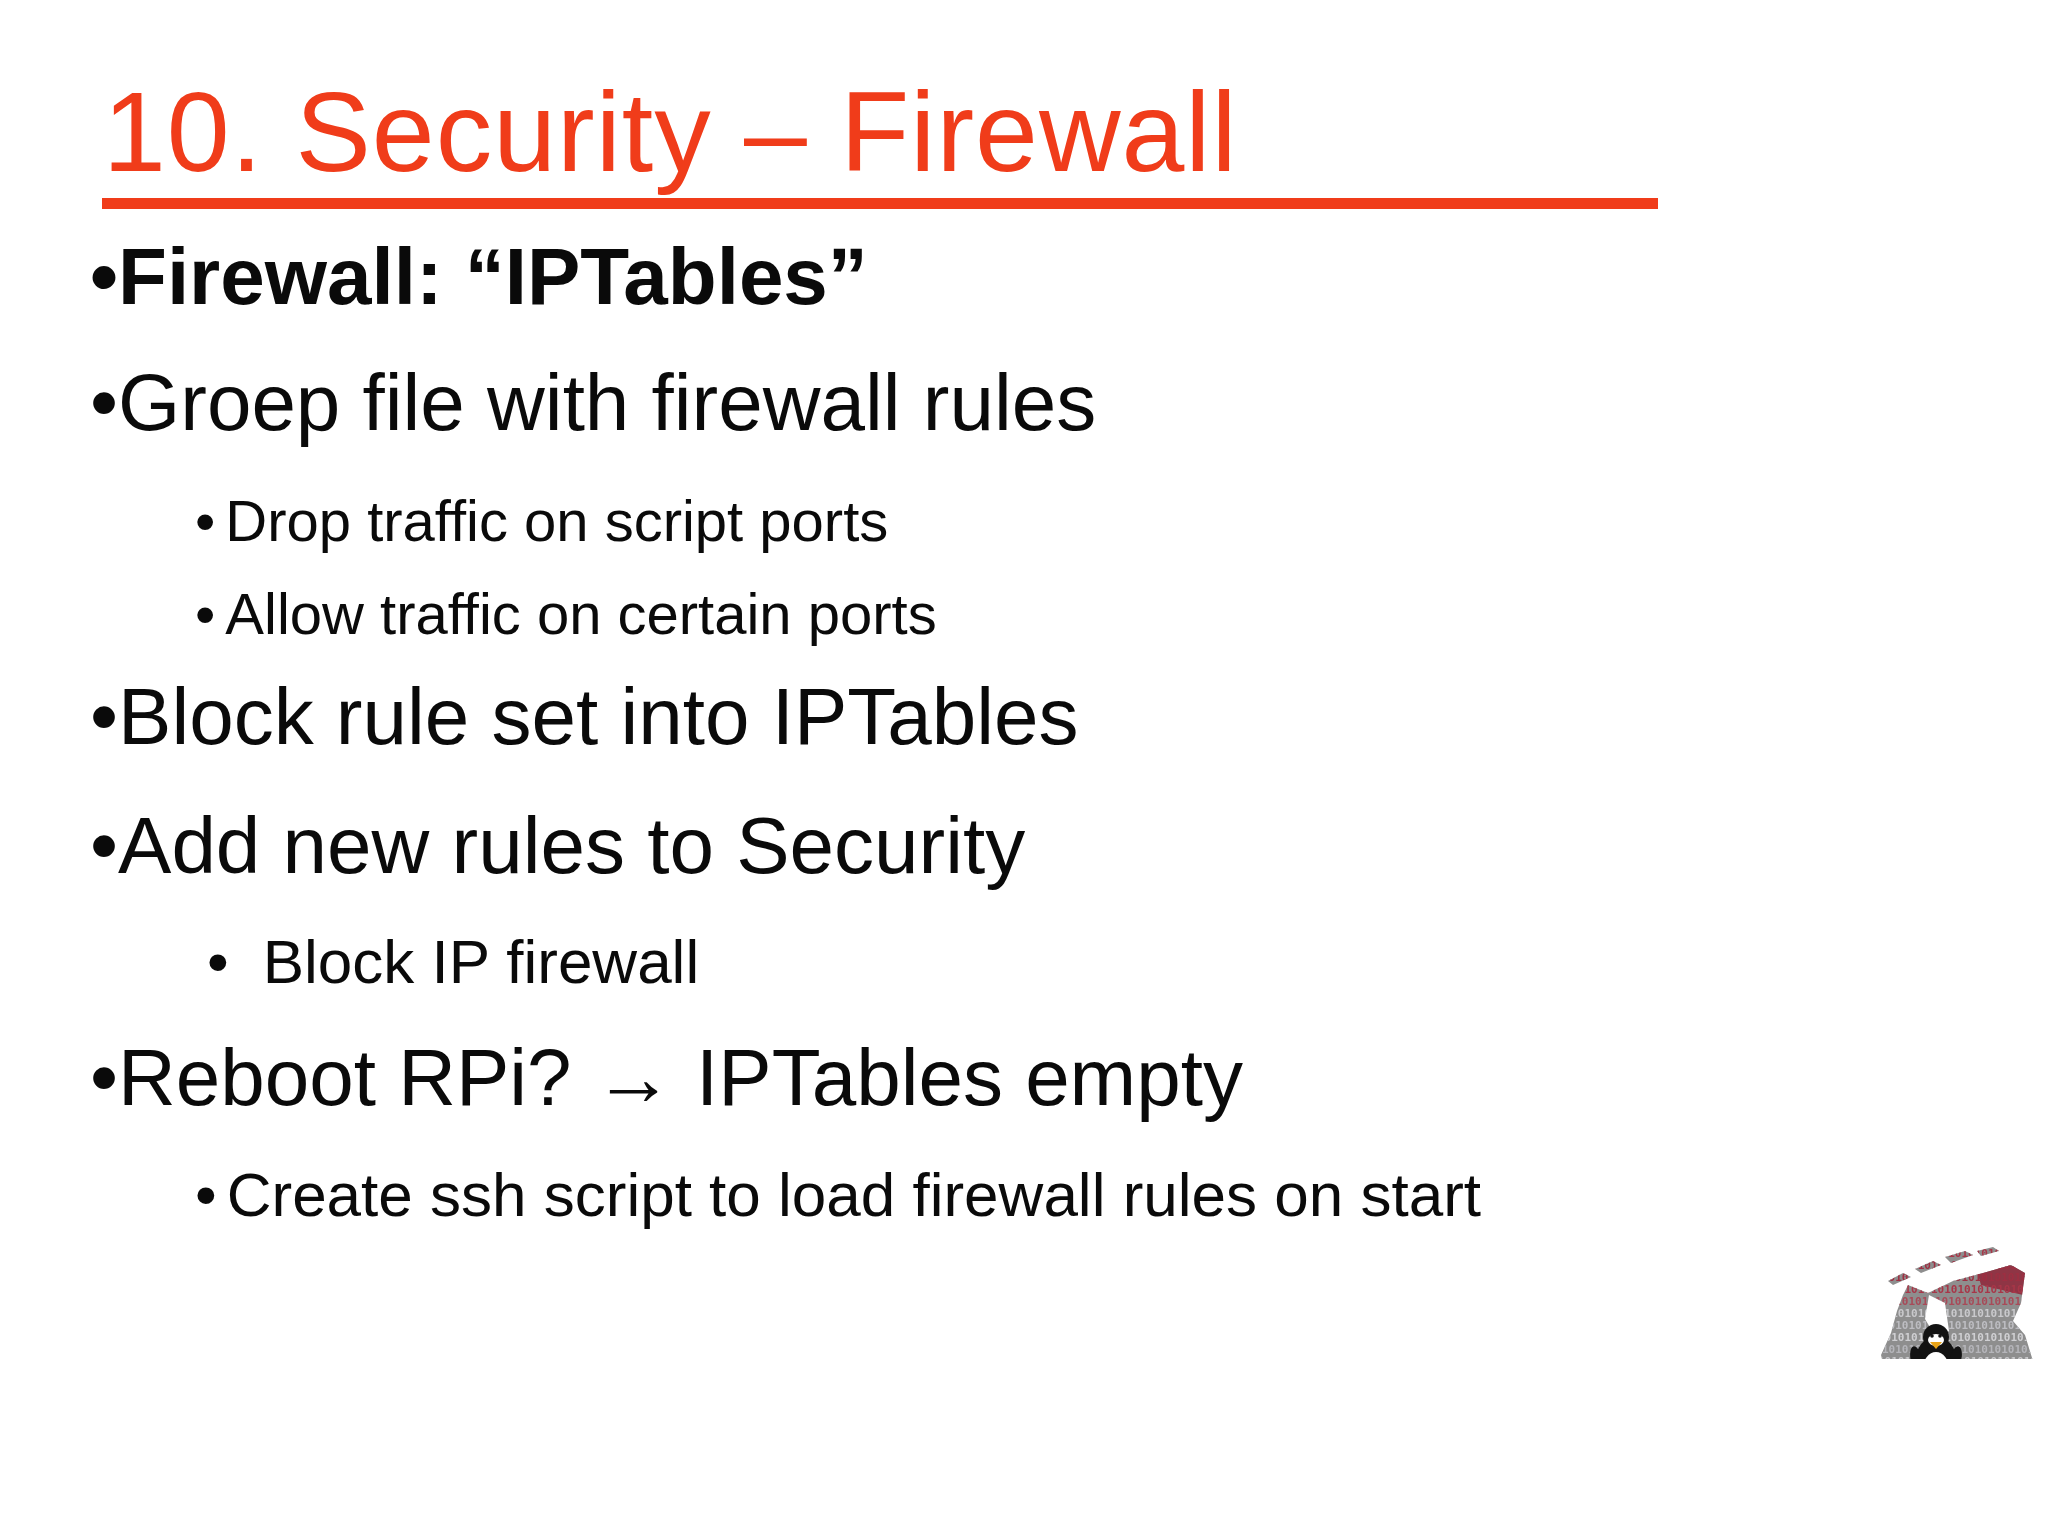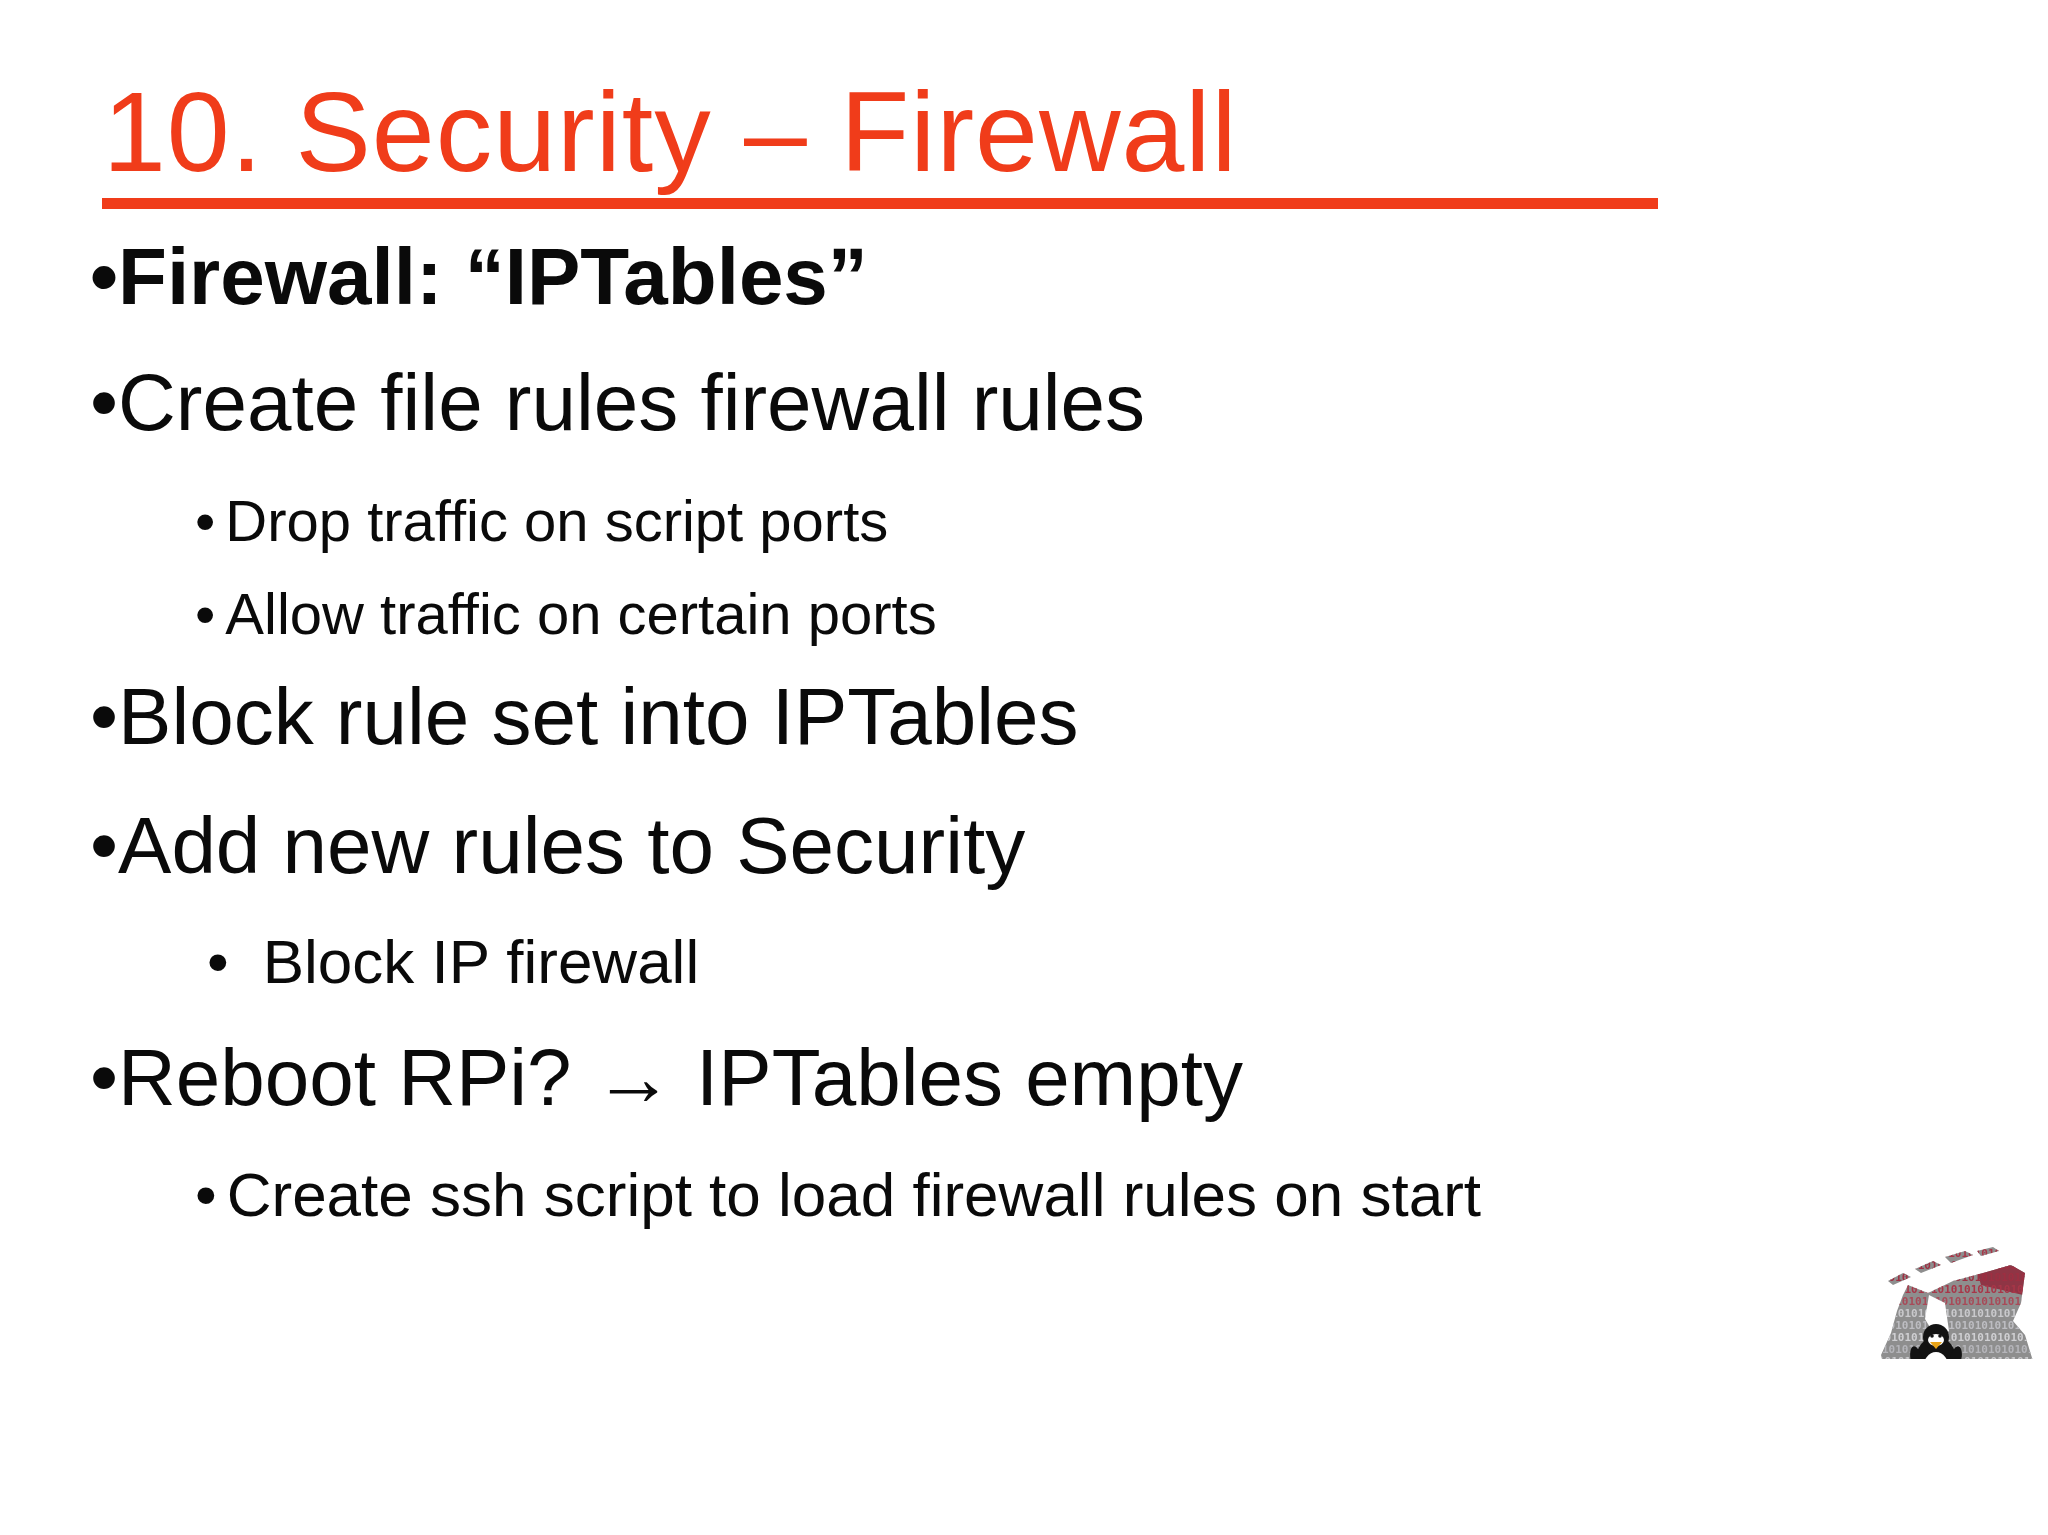--- a/index.html
+++ b/index.html
@@ -99,21 +99,21 @@
   <div id="title" style="color: rgb(240, 60, 26);">10. Security – Firewall</div>
   <div id="title-underline" style="background: rgb(240, 60, 26);"></div>
 
   <div class="line lvl1 bold" id="b1">
     <span class="dot">•</span>
     <span class="txt">Firewall: “IPTables”</span>
   </div>
 
   <div class="line lvl1" id="b2">
     <span class="dot">•</span>
-    <span class="txt">Create file rules firewall rules</span>
+    <span class="txt">Groep file with firewall rules</span>
   </div>
 
   <div class="line lvl2" id="s1">
     <span class="dot">•</span>
     <span class="txt">Drop traffic on script ports</span>
   </div>
 
   <div class="line lvl2" id="s2">
     <span class="dot">•</span>
     <span class="txt">Allow traffic on certain ports</span>

